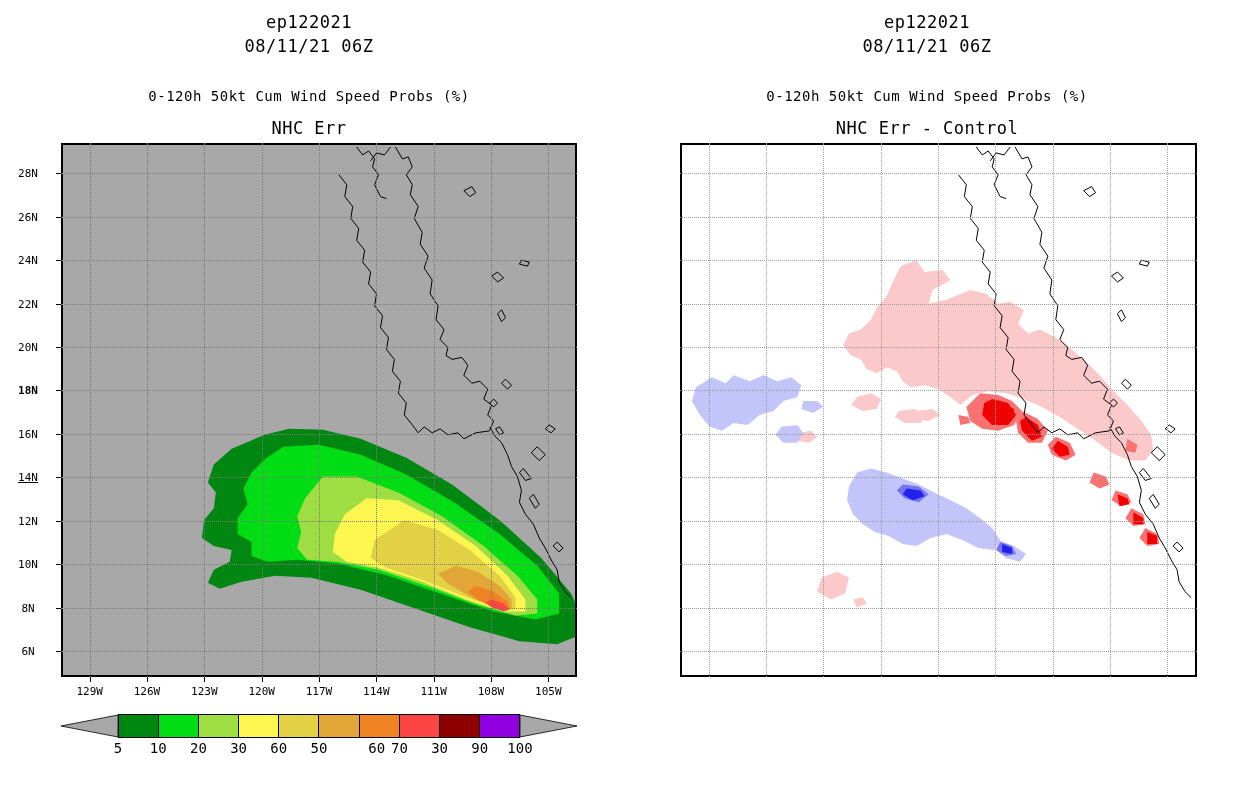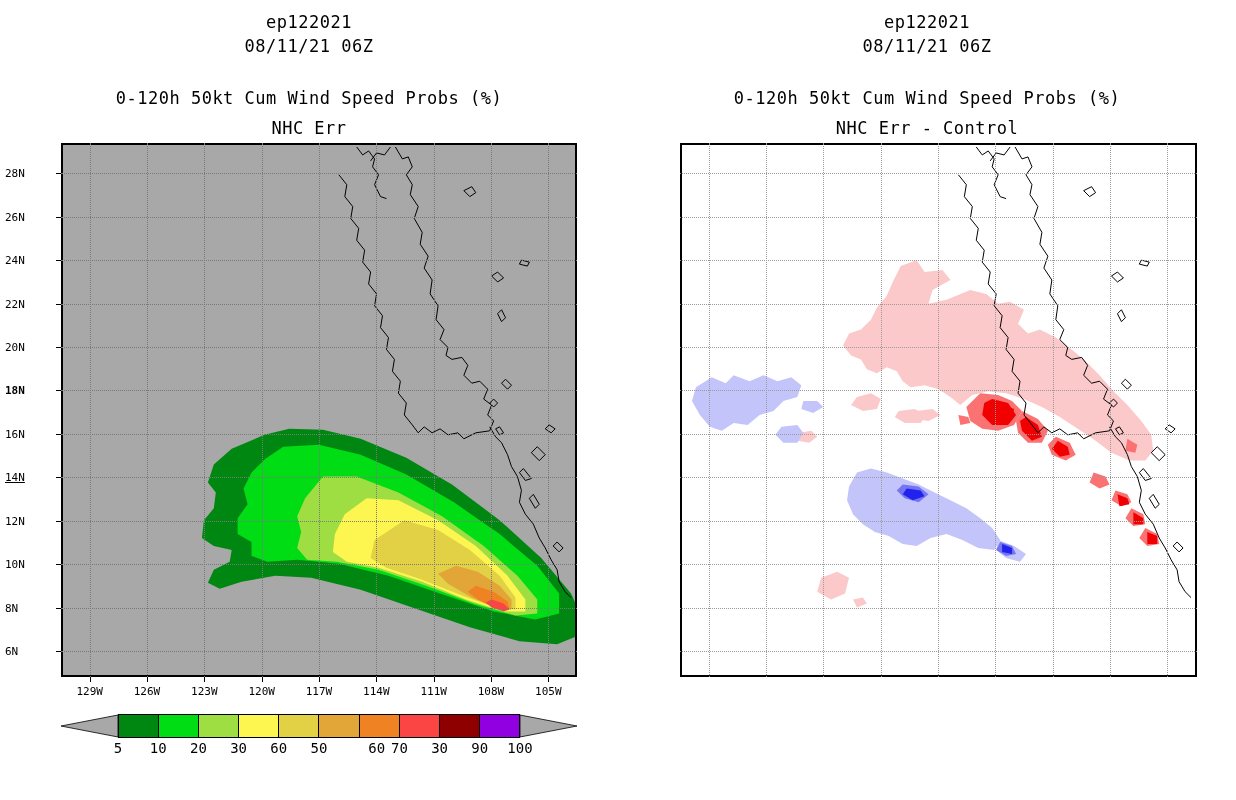--- a/index.html
+++ b/index.html
@@ -6,38 +6,38 @@
   body{width:1236px;height:800px;position:relative;overflow:hidden;
        font-family:"DejaVu Sans Mono","Liberation Mono",monospace;color:#000;}
 
   .panel{position:absolute;top:0;height:800px;}
   #panel-left{left:0;width:618px;}
   #panel-right{left:618px;width:618px;}
 
   .titles{position:absolute;left:0;width:618px;text-align:center;}
   .t-id{top:12px;font-size:17px;letter-spacing:.5px;}
   .t-date{top:36px;font-size:17px;letter-spacing:.5px;}
-  .t-main{top:88px;font-size:17px;letter-spacing:.5px;}
+  .t-main{top:88px;font-size:14px;letter-spacing:.5px;}
   .t-sub{top:118px;font-size:17px;letter-spacing:.5px;}
 
   
   .map-wrap{position:absolute;top:143px;height:534px;}
   #map-left{left:61px;width:516px;}
   #map-right{left:62px;width:517px;}
   .map-frame{position:absolute;inset:0;border:2px solid #000;box-sizing:border-box;overflow:hidden;}
   #map-left .map-frame{background:#a8a8a8;}
   #map-right .map-frame{background:#ffffff;}
 
   .grid-line{position:absolute;background:transparent;}
   .gl-v{width:0;border-left:1px dotted #7a7a7a;top:0;bottom:0;}
   .gl-h{height:0;border-top:1px dotted #7a7a7a;left:0;right:0;}
   #map-right .gl-v{border-left-color:#9a9a9a;}
   #map-right .gl-h{border-top-color:#9a9a9a;}
 
-  .tick-lab-y{position:absolute;font-size:11px;text-align:left;width:46px;}
+  .tick-lab-y{position:absolute;font-size:11px;text-align:center;width:46px;}
   .tick-lab-x{position:absolute;font-size:11px;text-align:center;width:46px;}
   .tick-mark-y{position:absolute;width:5px;height:0;border-top:1px solid #000;}
   .tick-mark-x{position:absolute;height:5px;width:0;border-left:1px solid #000;}
 
   svg.overlay{position:absolute;inset:0;width:100%;height:100%;}
 
   
   .cbar{position:absolute;top:714px;height:24px;}
   #cbar-left{left:61px;width:516px;}
   .cbar-body{position:absolute;left:57px;right:57px;top:0;height:24px;display:flex;

